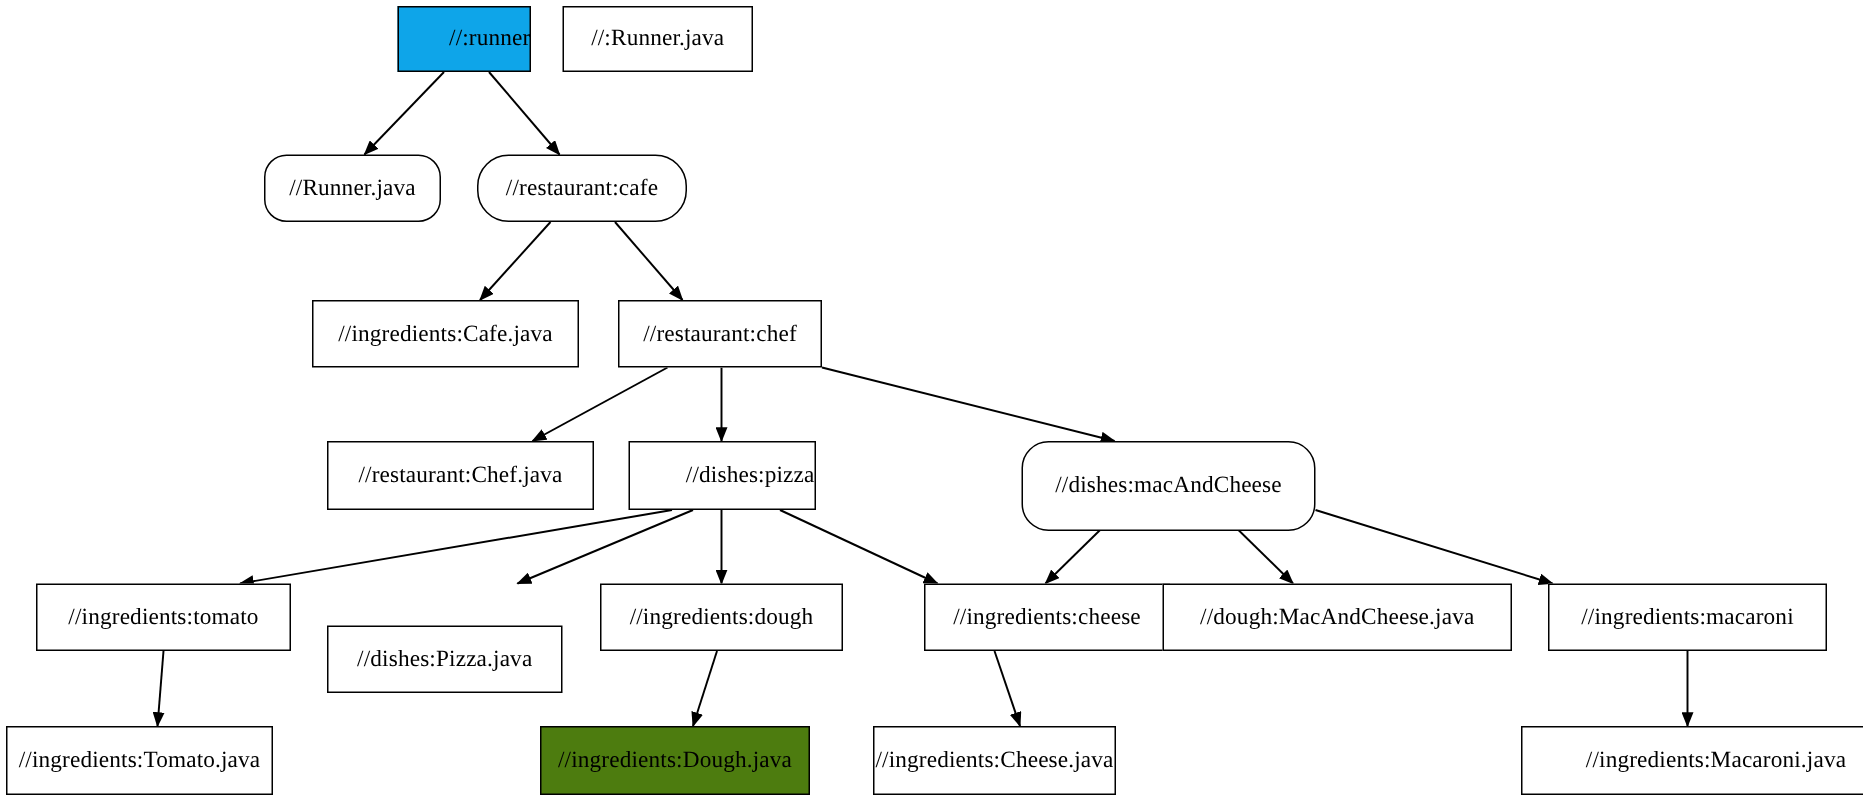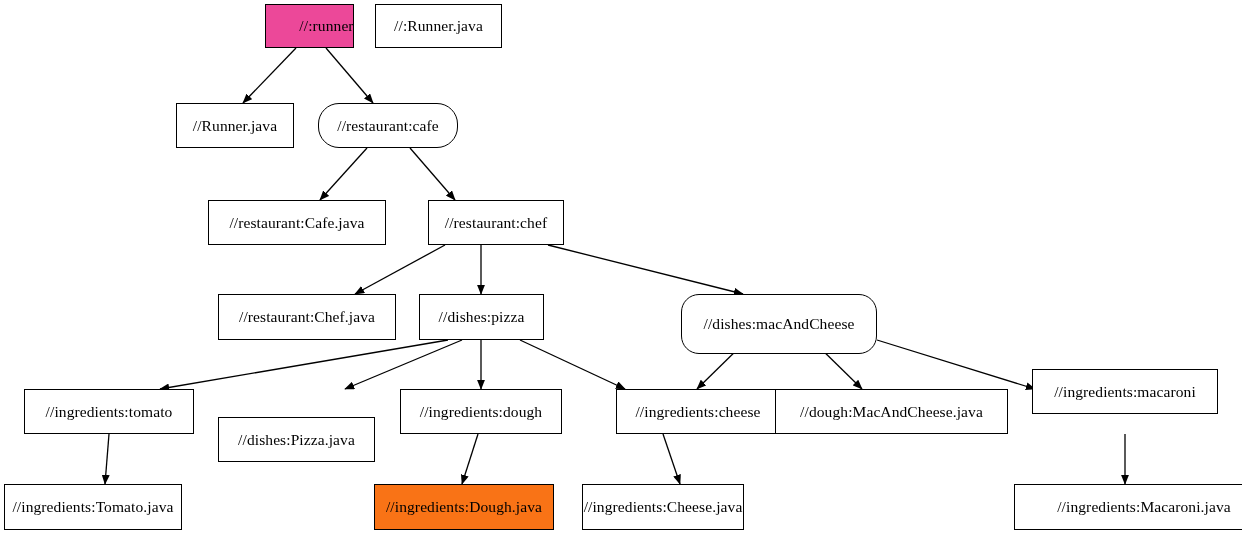--- a/index.html
+++ b/index.html
@@ -74,69 +74,69 @@
         <line x1="812" y1="340" x2="862" y2="389" stroke="#000000" stroke-width="1.3" marker-end="url(#arrowhead)"></line>
         <line x1="877" y1="340" x2="1035" y2="389" stroke="#000000" stroke-width="1.3" marker-end="url(#arrowhead)"></line>
         <line x1="109" y1="434" x2="105" y2="484" stroke="#000000" stroke-width="1.3" marker-end="url(#arrowhead)"></line>
         <line x1="478" y1="434" x2="462" y2="484" stroke="#000000" stroke-width="1.3" marker-end="url(#arrowhead)"></line>
         <line x1="663" y1="434" x2="680" y2="484" stroke="#000000" stroke-width="1.3" marker-end="url(#arrowhead)"></line>
         <line x1="1125" y1="434" x2="1125" y2="484" stroke="#000000" stroke-width="1.3" marker-end="url(#arrowhead)"></line>
       </g>
   </svg>
 
   <div id="node-layer">
-      <div class="graph-node" style="left: 265px; top: 4px; width: 89px; height: 44px; border-color: rgb(0, 0, 0); background: #ec4899; padding-left: 34px;">
+      <div class="graph-node" style="left: 265px; top: 4px; width: 89px; height: 44px; border-color: rgb(0, 0, 0); background: #0ea5e9; padding-left: 34px;">
         <span class="graph-node-label">//:runner</span>
       </div>
       <div class="graph-node" style="left: 375px; top: 4px; width: 127px; height: 44px; border-color: rgb(0, 0, 0); background: rgb(255, 255, 255); text-align: right;">
         <span class="graph-node-label">//:Runner.java</span>
       </div>
-      <div class="graph-node" style="left: 176px; top: 103px; width: 118px; height: 45px; border-color: rgb(0, 0, 0); background: rgb(255, 255, 255);">
+      <div class="graph-node" style="left: 176px; top: 103px; width: 118px; height: 45px; border-color: rgb(0, 0, 0); background: rgb(255, 255, 255); border-radius: 15px;">
         <span class="graph-node-label">//Runner.java</span>
       </div>
       <div class="graph-node" style="left: 318px; top: 103px; width: 140px; height: 45px; border-color: rgb(0, 0, 0); background: rgb(255, 255, 255); border-radius: 21px;">
         <span class="graph-node-label">//restaurant:cafe</span>
       </div>
       <div class="graph-node" style="left: 208px; top: 200px; width: 178px; height: 45px; border-color: rgb(0, 0, 0); background: rgb(255, 255, 255);">
-        <span class="graph-node-label">//restaurant:Cafe.java</span>
+        <span class="graph-node-label">//ingredients:Cafe.java</span>
       </div>
-      <div class="graph-node" style="left: 412px; top: 200px; width: 136px; height: 45px; border-color: rgb(0, 0, 0); background: rgb(255, 255, 255); margin-left: 16px;">
+      <div class="graph-node" style="left: 412px; top: 200px; width: 136px; height: 45px; border-color: rgb(0, 0, 0); background: rgb(255, 255, 255);">
         <span class="graph-node-label">//restaurant:chef</span>
       </div>
       <div class="graph-node" style="left: 218px; top: 294px; width: 178px; height: 46px; border-color: rgb(0, 0, 0); background: rgb(255, 255, 255);">
         <span class="graph-node-label">//restaurant:Chef.java</span>
       </div>
-      <div class="graph-node" style="left: 419px; top: 294px; width: 125px; height: 46px; border-color: rgb(0, 0, 0); background: rgb(255, 255, 255);">
+      <div class="graph-node" style="left: 419px; top: 294px; width: 125px; height: 46px; border-color: rgb(0, 0, 0); background: rgb(255, 255, 255); justify-content: flex-end;">
         <span class="graph-node-label">//dishes:pizza</span>
       </div>
       <div class="graph-node" style="left: 681px; top: 294px; width: 196px; height: 60px; border-color: rgb(0, 0, 0); background: rgb(255, 255, 255); border-radius: 18px;">
         <span class="graph-node-label">//dishes:macAndCheese</span>
       </div>
       <div class="graph-node" style="left: 24px; top: 389px; width: 170px; height: 45px; border-color: rgb(0, 0, 0); background: rgb(255, 255, 255);">
         <span class="graph-node-label">//ingredients:tomato</span>
       </div>
       <div class="graph-node" style="left: 218px; top: 389px; width: 157px; height: 45px; border-color: rgb(0, 0, 0); background: rgb(255, 255, 255); margin-top: 28px;">
         <span class="graph-node-label">//dishes:Pizza.java</span>
       </div>
       <div class="graph-node" style="left: 400px; top: 389px; width: 162px; height: 45px; border-color: rgb(0, 0, 0); background: rgb(255, 255, 255);">
         <span class="graph-node-label">//ingredients:dough</span>
       </div>
       <div class="graph-node" style="left: 616px; top: 389px; width: 164px; height: 45px; border-color: rgb(0, 0, 0); background: rgb(255, 255, 255);">
         <span class="graph-node-label">//ingredients:cheese</span>
       </div>
       <div class="graph-node" style="left: 775px; top: 389px; width: 233px; height: 45px; border-color: rgb(0, 0, 0); background: rgb(255, 255, 255);">
         <span class="graph-node-label">//dough:MacAndCheese.java</span>
       </div>
-      <div class="graph-node" style="left: 1032px; top: 369px; width: 186px; height: 45px; border-color: rgb(0, 0, 0); background: rgb(255, 255, 255); align-items: center;">
+      <div class="graph-node" style="left: 1032px; top: 389px; width: 186px; height: 45px; border-color: rgb(0, 0, 0); background: rgb(255, 255, 255); align-items: center;">
         <span class="graph-node-label">//ingredients:macaroni</span>
       </div>
       <div class="graph-node" style="left: 4px; top: 484px; width: 178px; height: 46px; border-color: rgb(0, 0, 0); background: rgb(255, 255, 255);">
         <span class="graph-node-label">//ingredients:Tomato.java</span>
       </div>
-      <div class="graph-node" style="left: 360px; top: 484px; width: 180px; height: 46px; border-color: rgb(0, 0, 0); background: #f97316; margin-left: 14px;">
+      <div class="graph-node" style="left: 360px; top: 484px; width: 180px; height: 46px; border-color: rgb(0, 0, 0); background: #4d7c0f;">
         <span class="graph-node-label">//ingredients:Dough.java</span>
       </div>
       <div class="graph-node" style="left: 582px; top: 484px; width: 162px; height: 46px; border-color: rgb(0, 0, 0); background: rgb(255, 255, 255);">
         <span class="graph-node-label">//ingredients:Cheese.java</span>
       </div>
       <div class="graph-node" style="left: 1014px; top: 484px; width: 260px; height: 46px; border-color: rgb(0, 0, 0); background: rgb(255, 255, 255);">
         <span class="graph-node-label">//ingredients:Macaroni.java</span>
       </div>
     </div>
 

